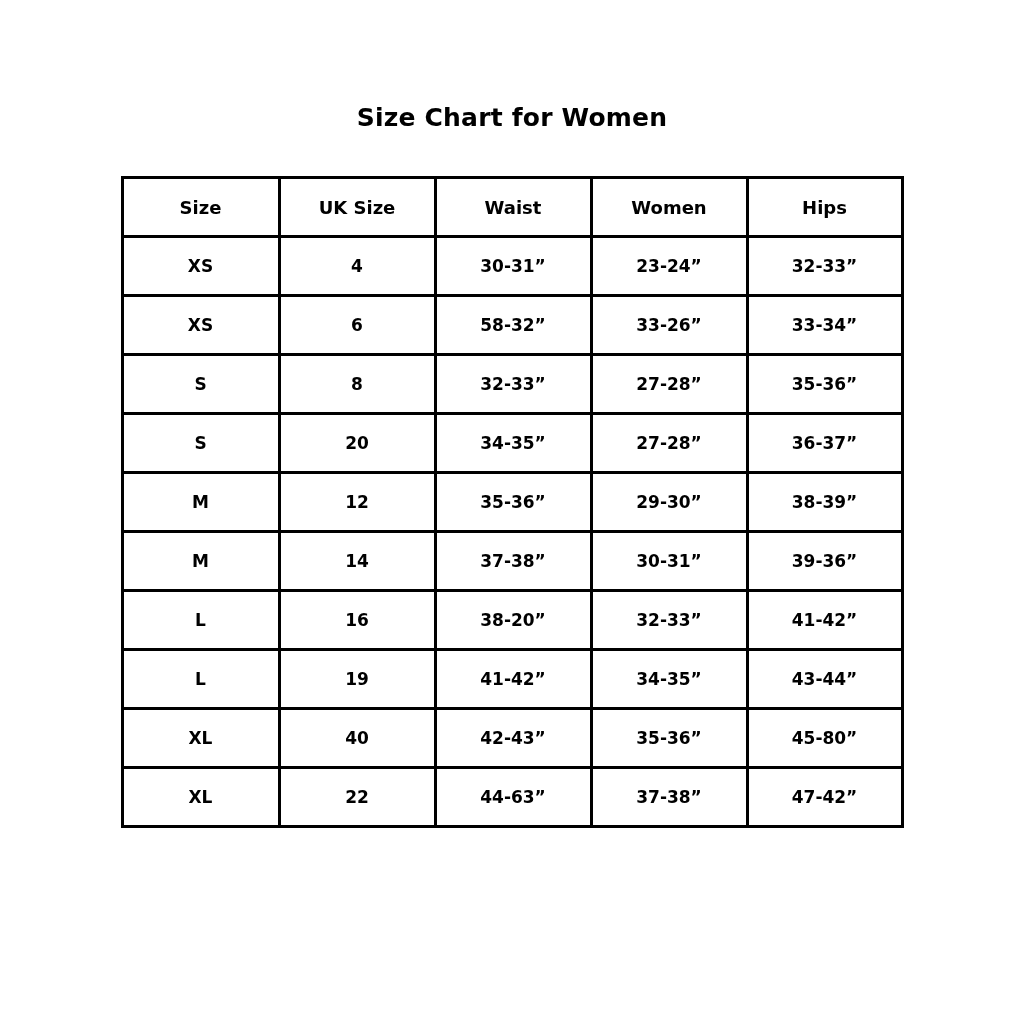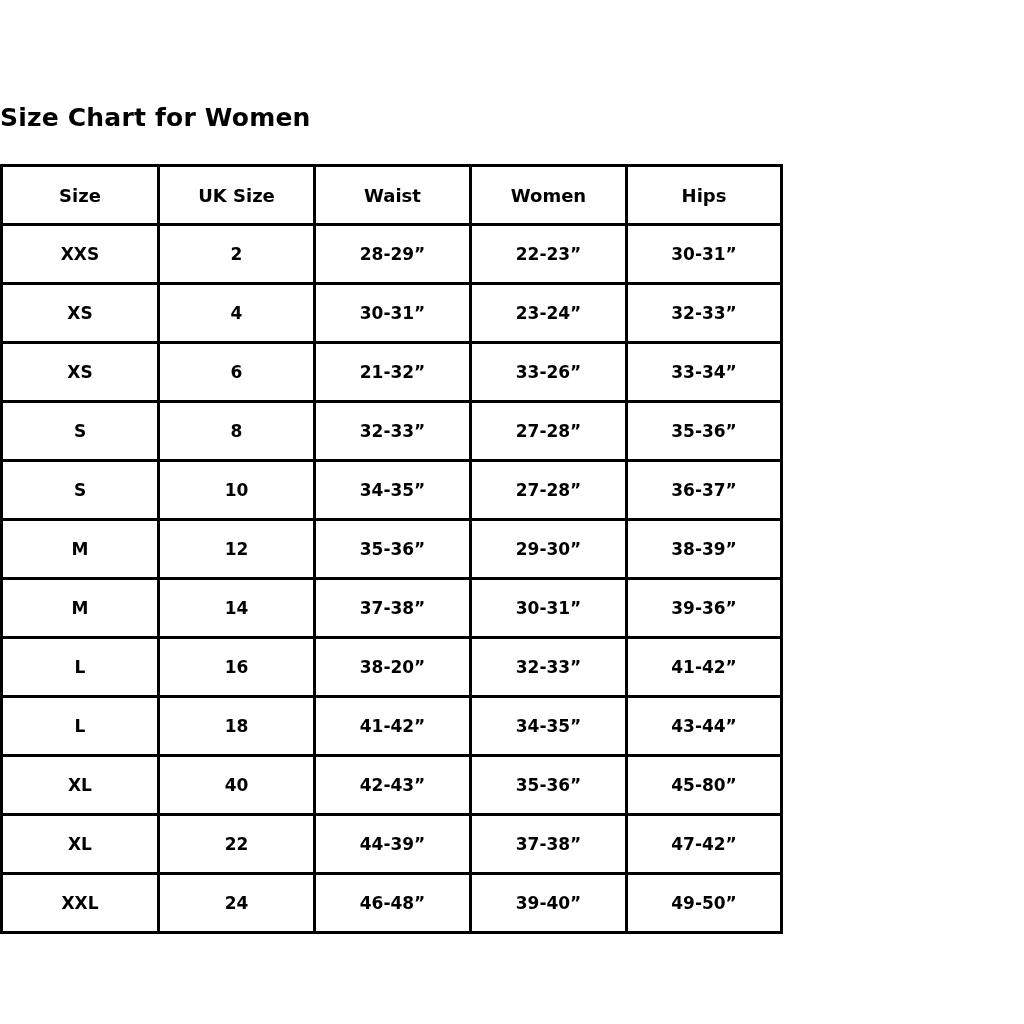--- a/index.html
+++ b/index.html
@@ -14,34 +14,34 @@
     color: #000000;
     position: relative;
     overflow: hidden;
   }
   .page {
     width: 1024px;
     height: 1024px;
     box-sizing: border-box;
     display: flex;
     flex-direction: column;
-    align-items: flex-start;
+    align-items: center;
     border-radius: 26px;
   }
   .chart-title {
     font-size: 25px;
     font-weight: bold;
     letter-spacing: 0.2px;
     margin-top: 103px;
     margin-bottom: 0;
     text-align: center;
     color: #000000;
   }
   .table-wrap {
-    margin-top: 32px;
+    margin-top: 44px;
   }
   table.size-table {
     border-collapse: collapse;
     table-layout: fixed;
     width: 780px;
     border: 3px solid #000000;
   }
   table.size-table th,
   table.size-table td {
     border: 3px solid #000000;
@@ -83,50 +83,43 @@
         <tr>
           <th>Size</th>
           <th>UK Size</th>
           <th>Waist</th>
           <th>Women</th>
           <th>Hips</th>
         </tr>
       </thead>
       <tbody>
         <tr>
-          <td>XXS</td>
-          <td>2</td>
-          <td>28-29”</td>
-          <td>22-23”</td>
-          <td>30-31”</td>
-        </tr>
-        <tr>
           <td>XS</td>
           <td>4</td>
           <td>30-31”</td>
           <td>23-24”</td>
           <td>32-33”</td>
         </tr>
         <tr>
           <td>XS</td>
           <td>6</td>
-          <td>21-32”</td>
+          <td>58-32”</td>
           <td>33-26”</td>
           <td>33-34”</td>
         </tr>
         <tr>
           <td>S</td>
           <td>8</td>
           <td>32-33”</td>
           <td>27-28”</td>
           <td>35-36”</td>
         </tr>
         <tr>
           <td>S</td>
-          <td>10</td>
+          <td>20</td>
           <td>34-35”</td>
           <td>27-28”</td>
           <td>36-37”</td>
         </tr>
         <tr>
           <td>M</td>
           <td>12</td>
           <td>35-36”</td>
           <td>29-30”</td>
           <td>38-39”</td>
@@ -140,43 +133,36 @@
         </tr>
         <tr>
           <td>L</td>
           <td>16</td>
           <td>38-20”</td>
           <td>32-33”</td>
           <td>41-42”</td>
         </tr>
         <tr>
           <td>L</td>
-          <td>18</td>
+          <td>19</td>
           <td>41-42”</td>
           <td>34-35”</td>
           <td>43-44”</td>
         </tr>
         <tr>
           <td>XL</td>
           <td>40</td>
           <td>42-43”</td>
           <td>35-36”</td>
           <td>45-80”</td>
         </tr>
         <tr>
           <td>XL</td>
           <td>22</td>
-          <td>44-39”</td>
+          <td>44-63”</td>
           <td>37-38”</td>
           <td>47-42”</td>
-        </tr>
-        <tr>
-          <td>XXL</td>
-          <td>24</td>
-          <td>46-48”</td>
-          <td>39-40”</td>
-          <td>49-50”</td>
         </tr>
       </tbody>
     </table>
   </div>
 
 </div>
 
 </body></html>

